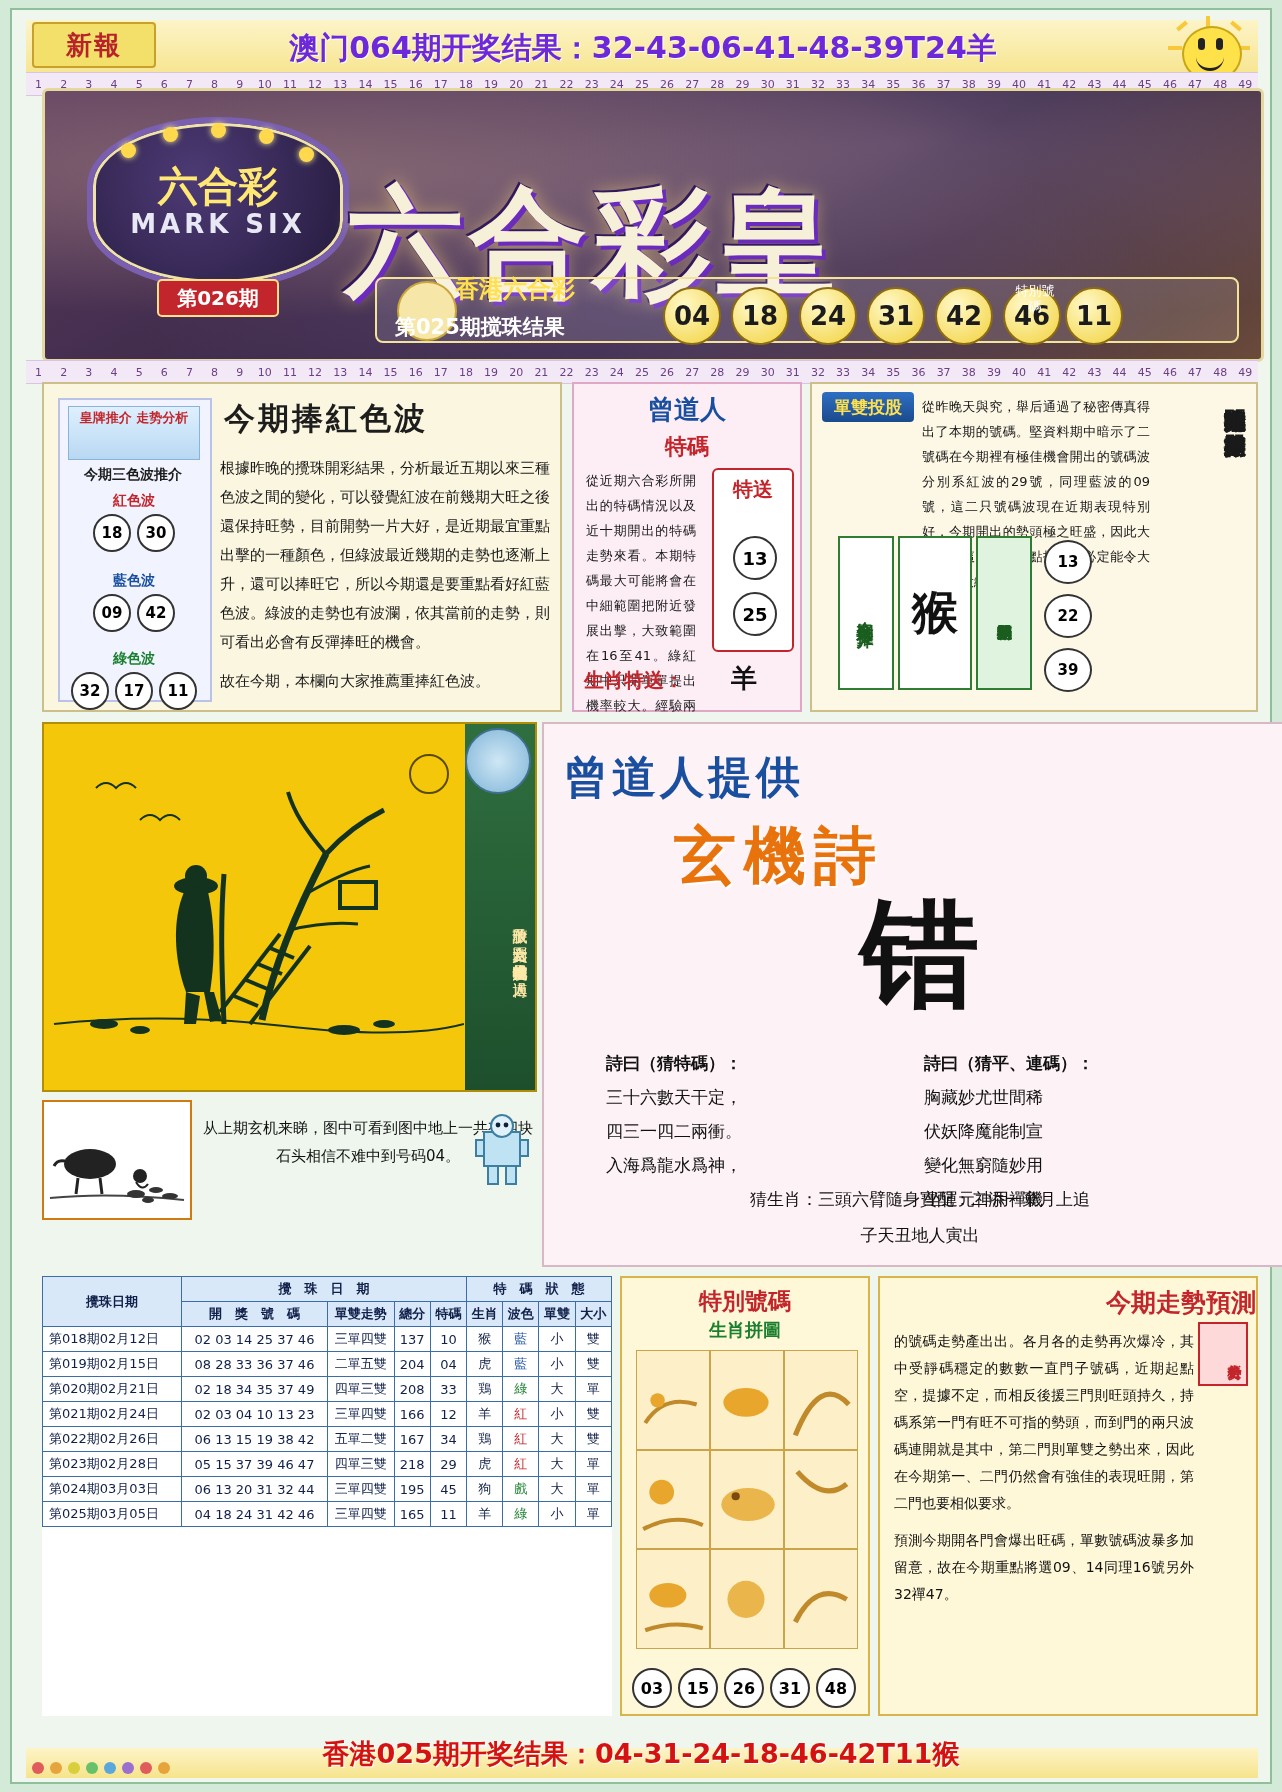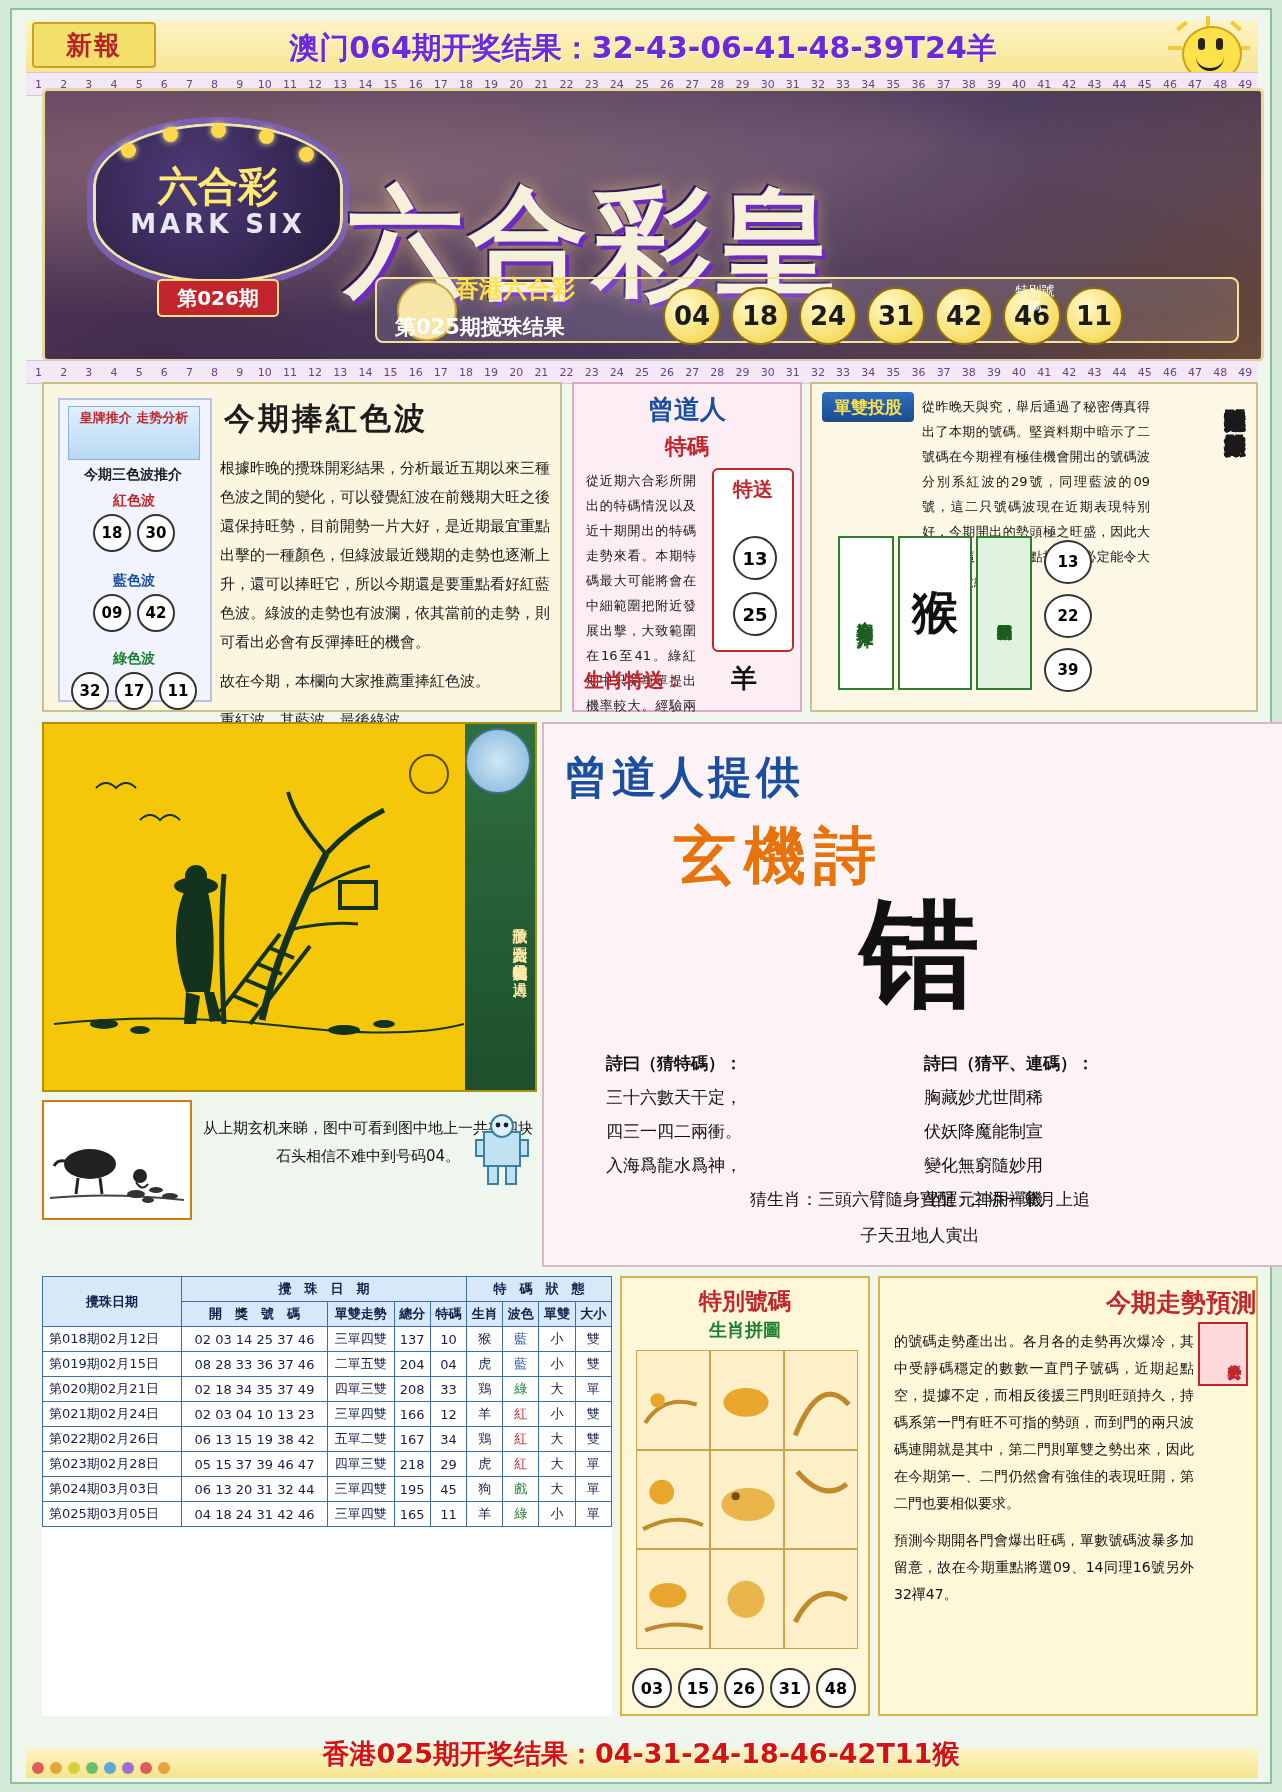--- a/index.html
+++ b/index.html
@@ -267,21 +267,20 @@
         <span>47</span>
         <span>48</span>
         <span>49</span>
       </div>
 
     <div class="panel p-article">
       <div class="art-title">今期捧紅色波</div>
       <div class="art-body">
         <p>根據昨晚的攪珠開彩結果，分析最近五期以來三種色波之間的變化，可以發覺紅波在前幾期大旺之後還保持旺勢，目前開勢一片大好，是近期最宜重點出擊的一種顏色，但綠波最近幾期的走勢也逐漸上升，還可以捧旺它，所以今期還是要重點看好紅藍色波。綠波的走勢也有波瀾，依其當前的走勢，則可看出必會有反彈捧旺的機會。</p>
         <p>故在今期，本欄向大家推薦重捧紅色波。</p>
-        <p>重紅波，其藍波，最後綠波。</p>
       </div>
 
       <div class="wave-box">
         <div class="wave-head">皇牌推介 走势分析</div>
         <div class="wave-sub">今期三色波推介</div>
 
         <div class="wave-grp" style="top:92px;">
           <div class="wave-name" style="color:#c2252b;">紅色波</div>
           <div class="nums">
             <div class="num">18</div>

